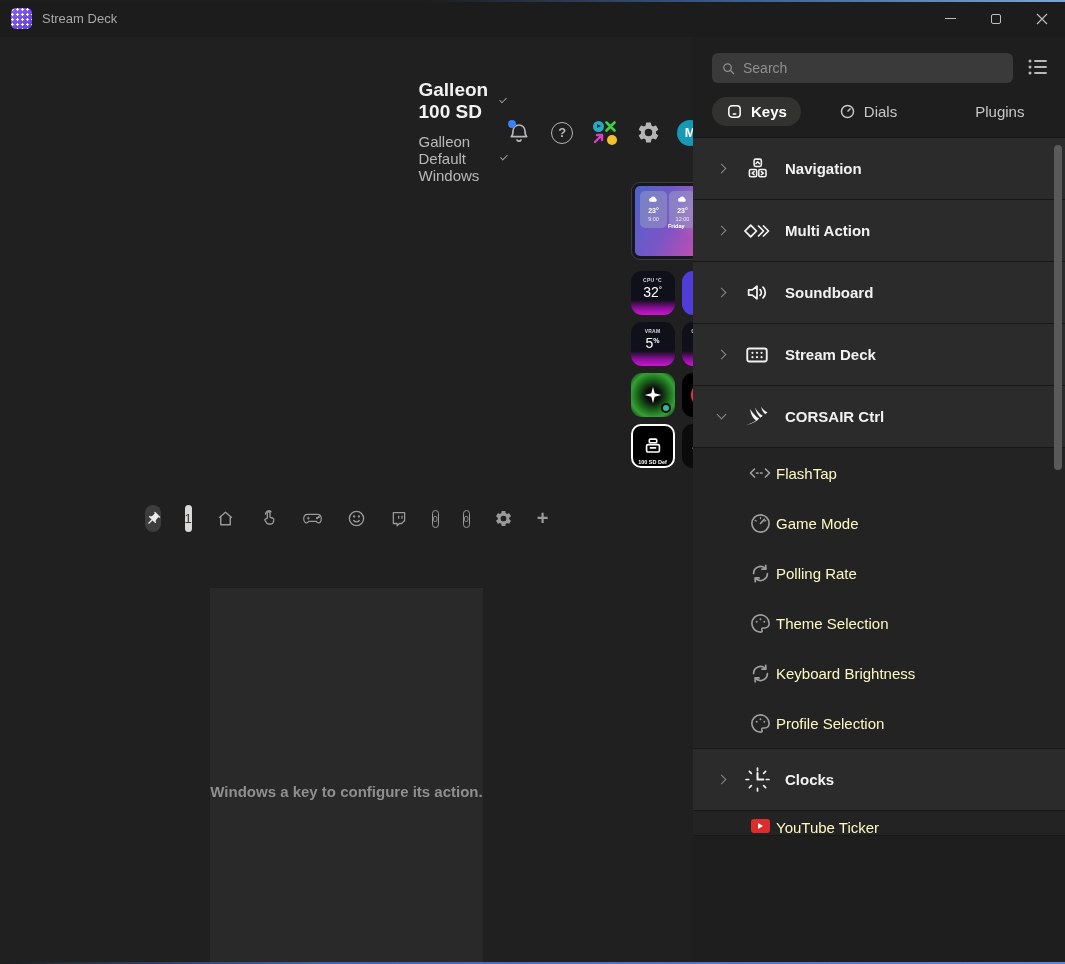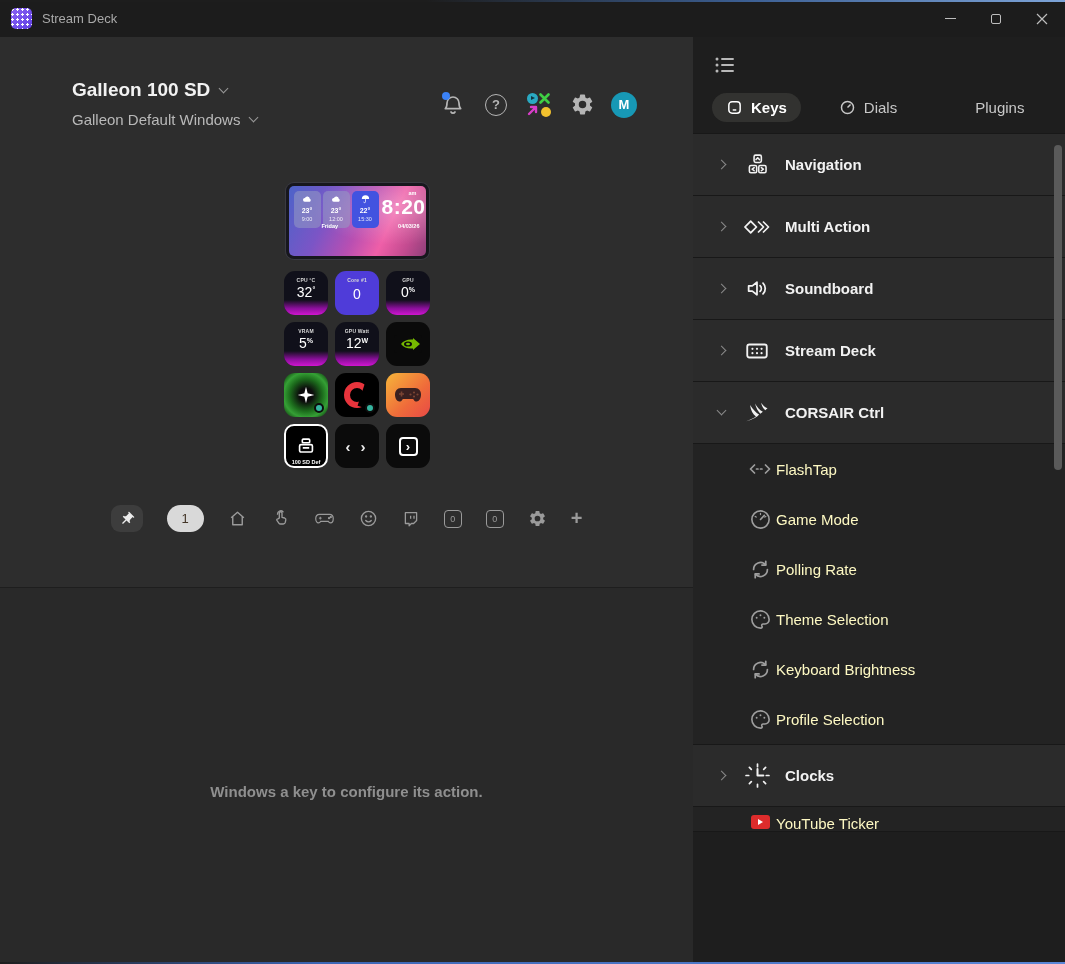--- a/index.html
+++ b/index.html
@@ -19,21 +19,21 @@
     background-size:5px 5px,100% 100%; background-position:4px 4px,0 0; background-repeat:repeat,no-repeat; }
   .app-title { color:#a9a9a9; font-size:13px; }
   .win-controls { margin-left:auto; display:flex; height:37px; }
   .win-controls button { width:46px; height:37px; background:transparent; border:none; cursor:pointer;
     display:flex; align-items:center; justify-content:center; color:#bdbdbd; }
   .min-glyph { width:11px; height:1px; background:#bdbdbd; display:block; }
   .max-glyph { width:10px; height:10px; border:1px solid #bdbdbd; border-radius:2px; display:block; }
 
   
   .main { display:flex; height:927px; }
-  .left-panel { width:693px; position:relative; display:flex; flex-direction:column; }
+  .left-panel { width:693px; position:relative; display:flex; flex-direction:column;align-items:center; }
   .panel-top { height:550px; background:#2d2d2d; position:relative; }
   .panel-bottom { flex:1; background:#292929; border-top:1px solid #1e1e1e;
     display:flex; align-items:center; justify-content:center; }
   .empty-msg { color:#8f8f8f; font-size:15px; font-weight:bold; margin-top:30px; }
 
   
   .header { position:absolute; top:42px; left:72px; right:56px; display:flex; justify-content:space-between; }
   .device-row { display:flex; align-items:center; gap:10px; color:#f2f2f2; font-size:19px; font-weight:bold; }
   .profile-row { display:flex; align-items:center; gap:10px; color:#b9b9b9; font-size:15px; margin-top:10px; }
   .chev { width:7px; height:7px; border-right:1.6px solid #9a9a9a; border-bottom:1.6px solid #9a9a9a; display:inline-block; }
@@ -387,20 +387,27 @@
         </div>
       </div>
 
       <div class="panel-bottom">
         <p class="empty-msg">Windows a key to configure its action.</p>
       </div>
     </div>
 
     <div class="sidebar">
       <div class="search-row">
+        <div class="search-box">
+          <svg width="15" height="15" viewBox="0 0 24 24" fill="none" stroke="#8f8f8f" stroke-width="2" stroke-linecap="round">
+              <circle cx="10.5" cy="10.5" r="6"></circle>
+              <path d="M15.2 15.2L20 20"></path>
+            </svg>
+          <input type="text" placeholder="Search" style="">
+        </div>
         <button class="list-btn">
           <svg width="24" height="24" viewBox="0 0 24 24" fill="none" stroke="#b8b8b8" stroke-width="1.9" stroke-linecap="round">
             <path d="M4 6h.01M4 12h.01M4 18h.01" stroke-width="3"></path>
               <path d="M9 6h11M9 12h11M9 18h11"></path>
           </svg>
         </button>
       </div>
 
       <div class="tabs">
         <button class="tab active">

